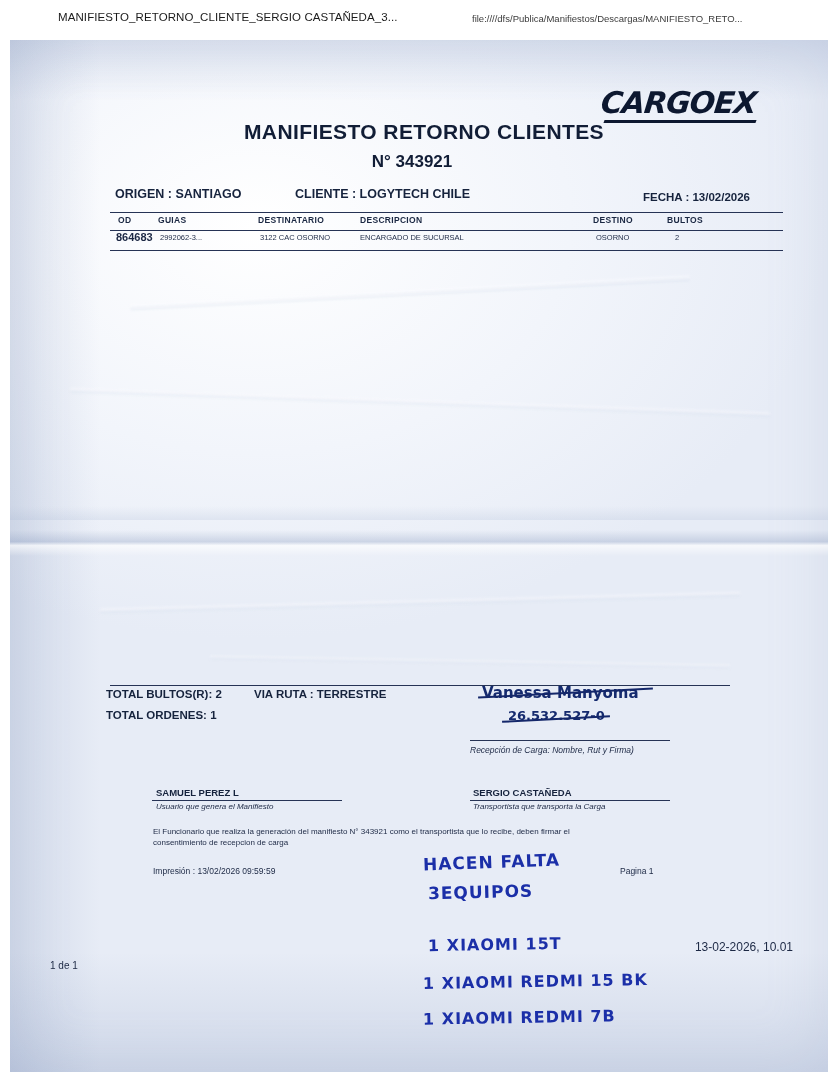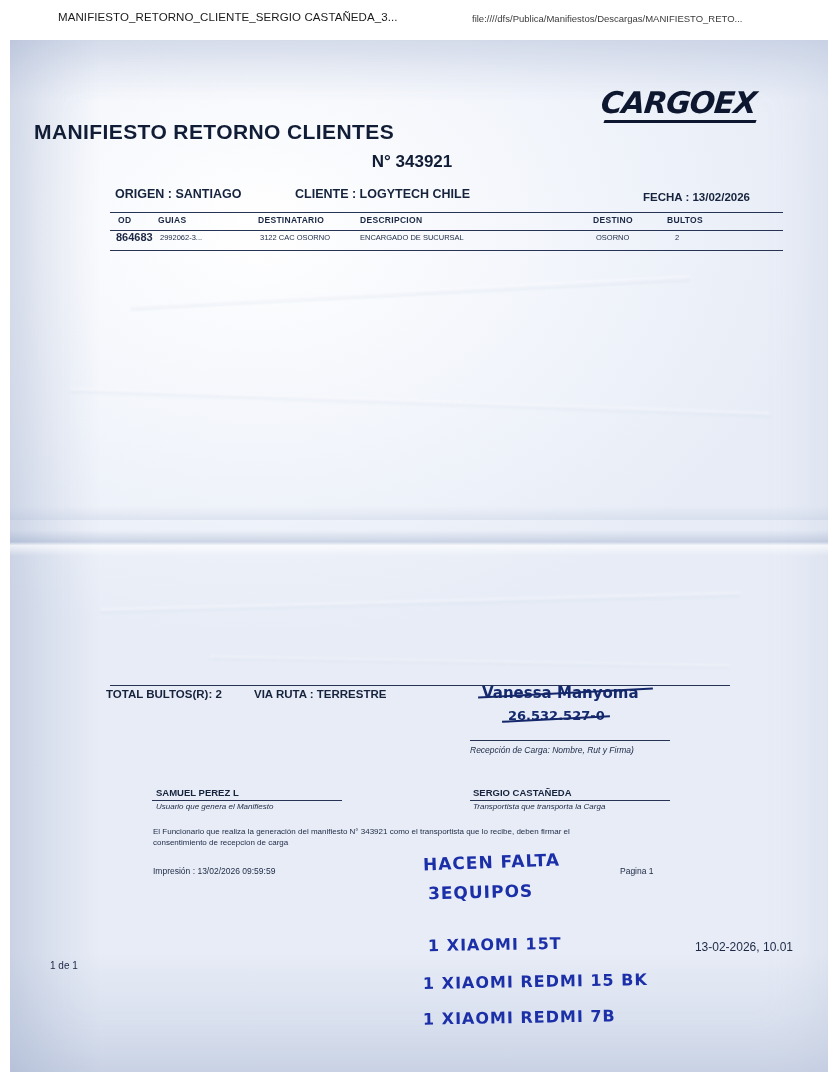--- a/index.html
+++ b/index.html
@@ -119,20 +119,21 @@
     width: 152px;
     height: 3px;
     background: #0d1830;
     transform: skewX(-20deg);
   }
 
   .title {
     position: absolute;
     top: 80px;
     left: 0; right: 0;
+    text-align: center;
     font-size: 21px;
     font-weight: bold;
     letter-spacing: 0.4px;
     color: #111d36;
     padding-right: 14px;
     margin-left: 24px;
   }
   .numero {
     position: absolute;
     top: 112px;
@@ -386,20 +387,21 @@
     <div class="td" style="left:350px;">ENCARGADO DE SUCURSAL</div>
     <div class="td" style="left:586px;">OSORNO</div>
     <div class="td" style="left:665px;">2</div>
 
     <div class="hr-b1"></div>
     <div class="bottom">
       <div class="bl">
         <span>TOTAL BULTOS(R): 2</span>
         <span class="via">VIA RUTA : TERRESTRE</span>
       </div>
+      <div class="bl">TOTAL ORDENES: 1</div>
     </div>
 
     <div class="stamp-name">Vanessa Manyoma</div>
     <div class="stamp-rut">26.532.527-0</div>
     <div class="strike" style="left:468px; top:652px; width:175px;"></div>
     <div class="strike" style="left:492px; top:678px; width:108px;"></div>
     <div class="recep-line"></div>
     <div class="recep-label">Recepción de Carga: Nombre, Rut y Firma)</div>
 
     <div class="sig-name-left">SAMUEL PEREZ L</div>

